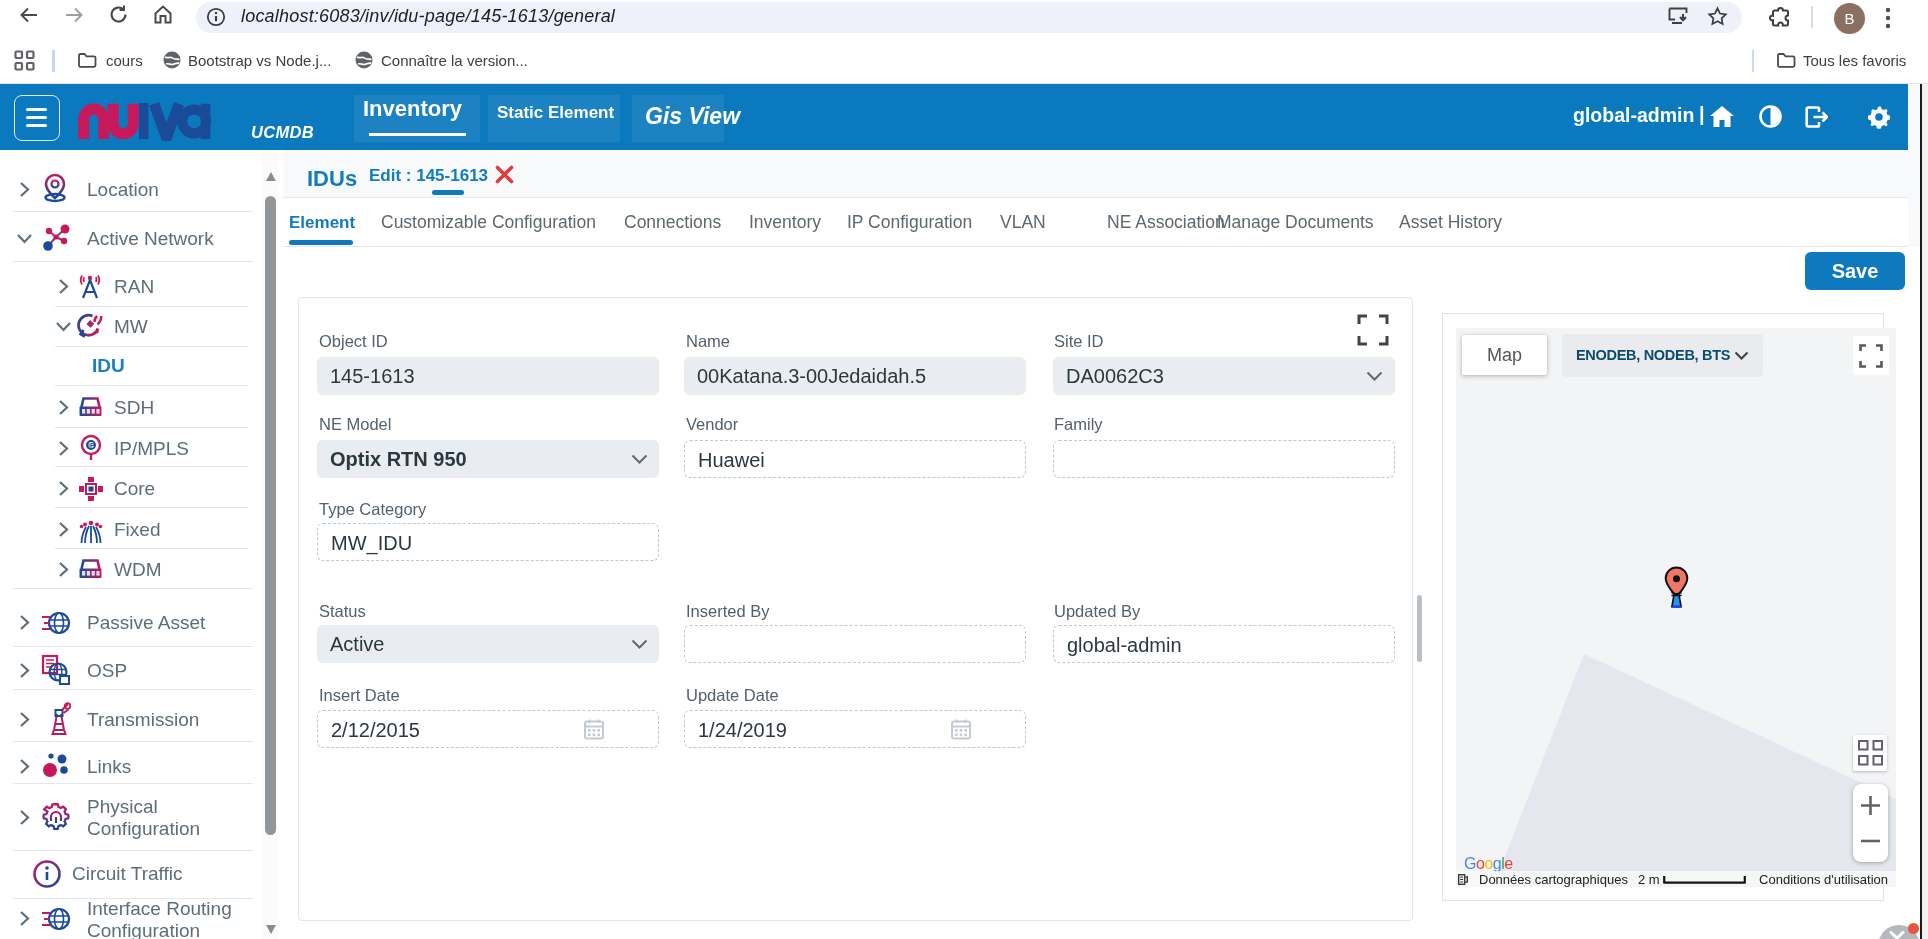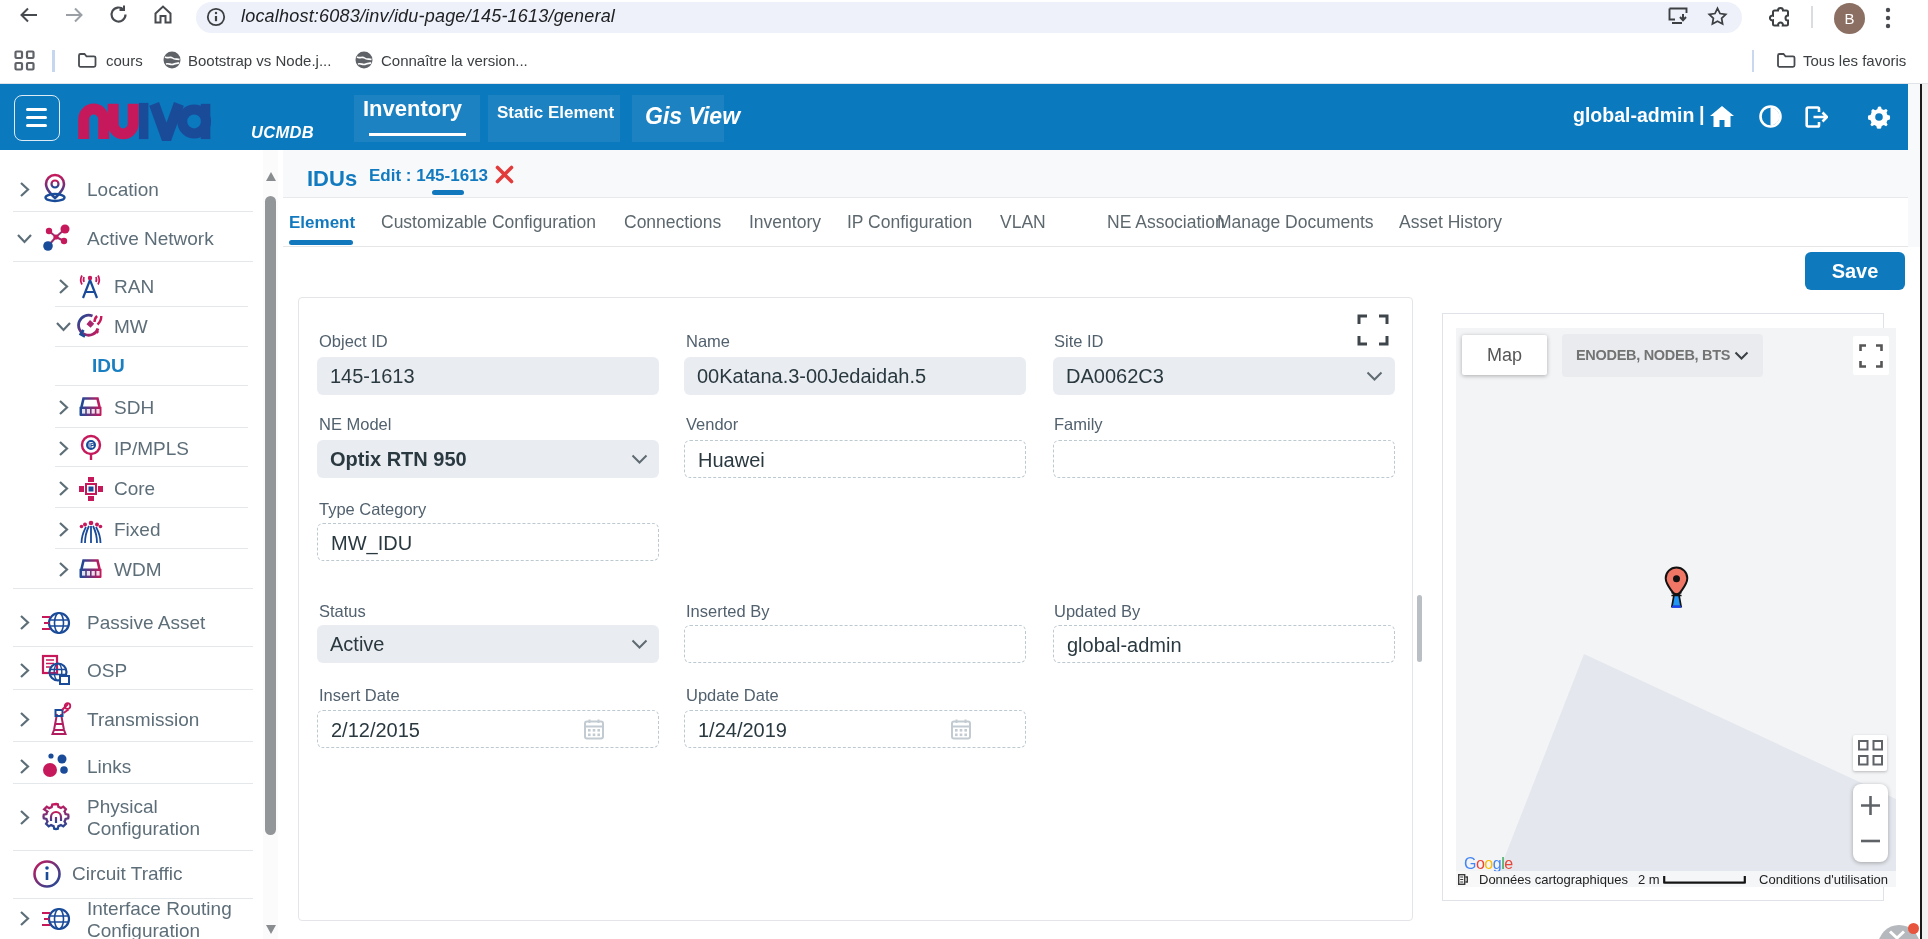--- a/index.html
+++ b/index.html
@@ -43,21 +43,21 @@
 #formcard { left:298px; top:297px; width:1115px; height:624px; background:#fff; border:1px solid #e3e5e8; border-radius:4px; }
 .flabel { position:absolute; font-size:16.5px; color:#52616e; }
 .finput { position:absolute; width:342px; height:38px; border-radius:6px; font-size:20px; color:#2a3940; line-height:38px; padding-left:13px; }
 .ffill { background:#e9ecf0; }
 .fdash { border:1px dashed #bdc9d0; background:#fff; }
 
 #mapcard { left:1442px; top:313px; width:442px; height:588px; background:#fff; border:1px solid #dfe2e6; }
 #mapbox { left:1456px; top:328px; width:440px; height:559px; background:#f3f4f6; overflow:hidden; }
 #mappoly { position:absolute; left:0; top:0; }
 #mapbtn { left:1462px; top:335px; width:85px; height:40px; background:#fff; border-radius:2px; box-shadow:0 1px 4px rgba(0,0,0,0.3); color:#565656; font-size:18px; text-align:center; line-height:40px; }
-#enodeb { left:1562px; top:334px; width:201px; height:43px; background:#e9ebee; border-radius:4px; color:#737373; font-weight:700; font-size:14.5px; line-height:43px; padding-left:14px; letter-spacing:-0.3px; }
+#enodeb { left:1562px; top:334px; width:201px; height:43px; background:#e9ebee; border-radius:4px; color:#0c4a6e; font-weight:700; font-size:14.5px; line-height:43px; padding-left:14px; letter-spacing:-0.3px; }
 #mapfs { left:1853px; top:336px; width:36px; height:39px; background:#fff; border-radius:2px; }
 #checker { left:1853px; top:735px; width:34px; height:36px; background:#fff; border-radius:2px; box-shadow:0 1px 3px rgba(0,0,0,0.25); }
 #zoomctl { left:1853px; top:784px; width:35px; height:78px; background:#fff; border-radius:8px; box-shadow:0 1px 4px rgba(0,0,0,0.3); }
 #mapfooter { left:1456px; top:871px; width:440px; height:16px; background:rgba(248,248,249,0.85); font-size:13.5px; color:#222; white-space:nowrap; }
 
 #rstrip { left:1908px; top:84px; width:12px; height:163px; background:#f8f9fa; }
 #rline { left:1920px; top:84px; width:2px; height:855px; background:#1b1b1b; }
 #rtrack { left:1922px; top:84px; width:6px; height:855px; background:#f1f1f1; }
 </style>
 </head>

